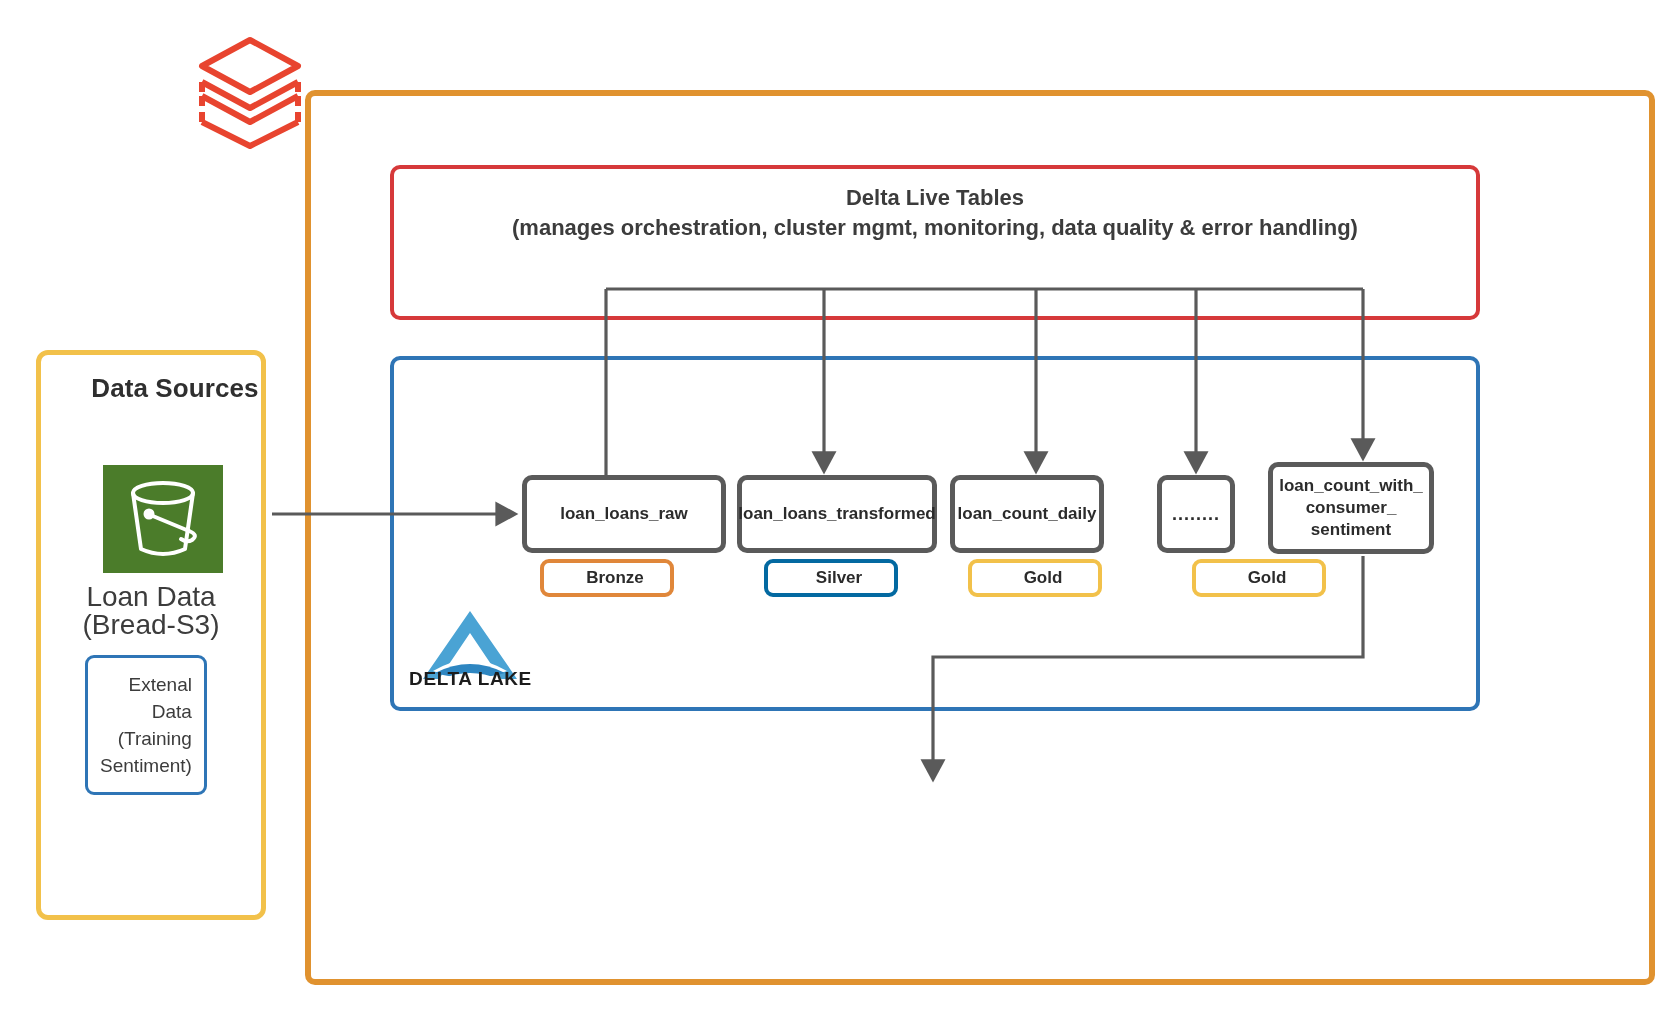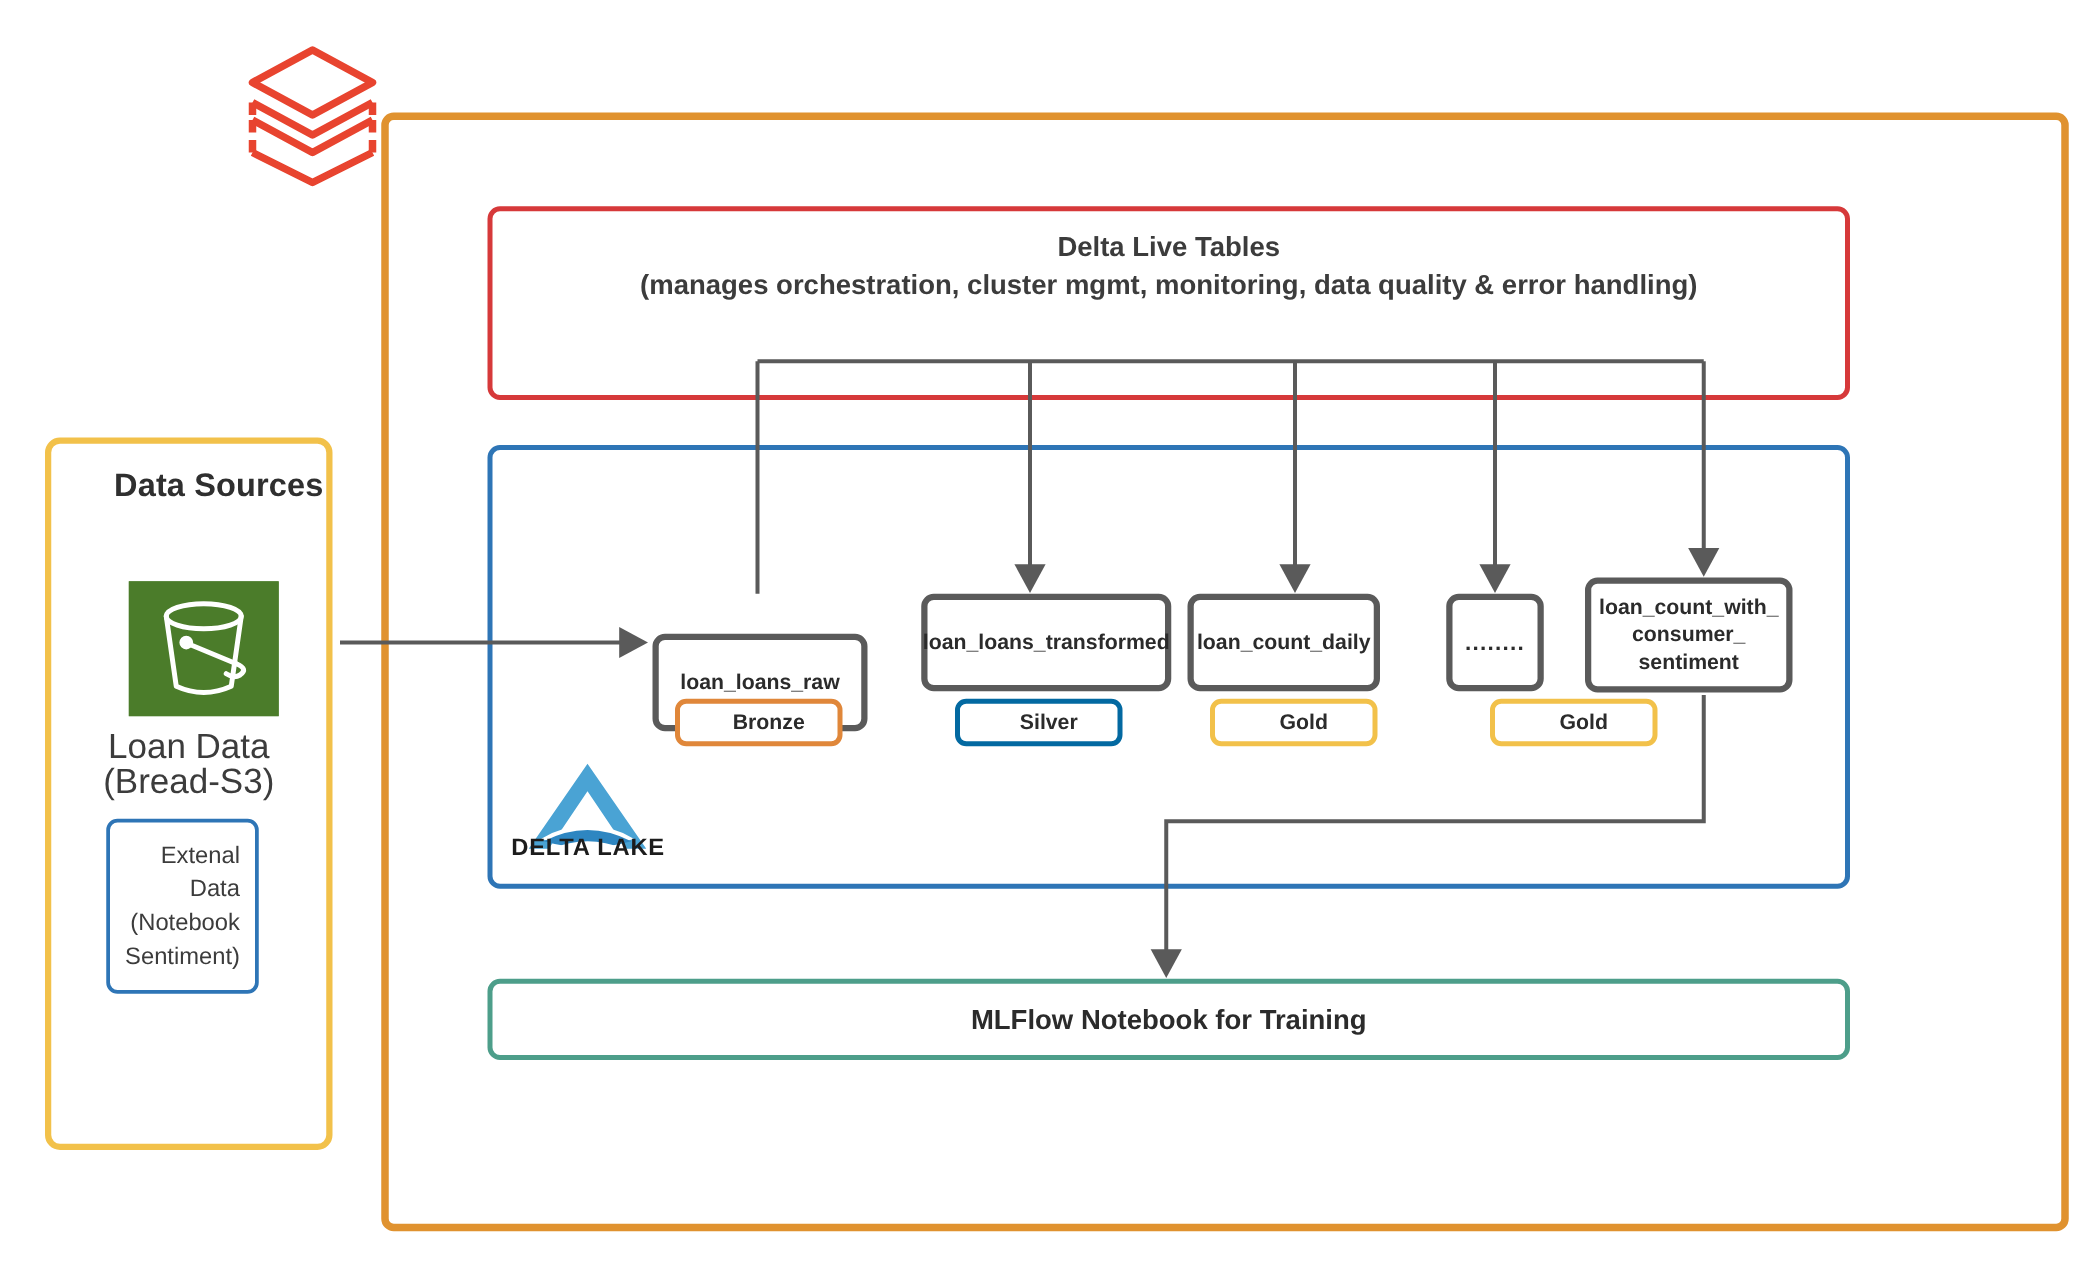--- a/index.html
+++ b/index.html
@@ -183,21 +183,21 @@
 
     <div class="abs" id="loan-data-label">
       <div>Loan Data</div>
       <div>(Bread-S3)</div>
     </div>
 
     <div class="abs" id="external-data-box">
       <div>
         <div>Extenal</div>
         <div>Data</div>
-        <div>(Notebook</div>
+        <div>(Training</div>
         <div>Sentiment)</div>
       </div>
     </div>
   </div>
 
   <div class="abs" id="dlt-box">
     <div id="dlt-title">Delta Live Tables</div>
     <div id="dlt-subtitle">(manages orchestration, cluster mgmt, monitoring, data quality &amp; error handling)</div>
   </div>
 
@@ -206,21 +206,21 @@
   <div class="abs" id="delta-lake-logo">
     <svg width="130" height="80" viewBox="0 0 130 80" xmlns="http://www.w3.org/2000/svg">
       <path d="M65 6 L112 74 L96 74 L65 28 L34 74 L18 74 Z" fill="#4AA3D4"></path>
       <path d="M28 66 Q65 44 102 66 Q65 80 28 66 Z" fill="#ffffff"></path>
       <path d="M30 68 Q65 50 100 68 Q65 78 30 68 Z" fill="#2E86C1"></path>
       <path d="M36 74 Q65 62 94 74 Z" fill="#ffffff"></path>
     </svg>
   </div>
   <div id="delta-lake-wordmark">DELTA LAKE</div>
 
-  <div class="abs node" style="left:522px; top:475px; width:172px; height:78px;margin-top:32px;">
+  <div class="abs node" style="left:522px; top:475px; width:204px; height:78px;">
     <span>loan_loans_raw</span>
   </div>
   <div class="abs node" style="left:737px; top:475px; width:200px; height:78px;">
     <span>loan_loans_transformed</span>
   </div>
   <div class="abs node" style="left:950px; top:475px; width:154px; height:78px;">
     <span>loan_count_daily</span>
   </div>
   <div class="abs node ellipsis" style="left:1157px; top:475px; width:78px; height:78px;">
     <span>........</span>
@@ -235,23 +235,20 @@
   <div class="abs badge silver" style="left:764px; top:559px; width:134px;">
     <span>Silver</span>
   </div>
   <div class="abs badge gold" style="left:968px; top:559px; width:134px;">
     <span>Gold</span>
   </div>
   <div class="abs badge gold" style="left:1192px; top:559px; width:134px;">
     <span>Gold</span>
   </div>
 
-  <div class="abs" id="mlflow-box">
-    <span>MLFlow Notebook for Training</span>
-  </div>
 
   <svg class="abs" id="connectors" viewBox="0 0 1680 1020" xmlns="http://www.w3.org/2000/svg">
     <defs>
       <marker id="arrowhead" markerWidth="9" markerHeight="9" refX="5.2" refY="4.5" orient="auto" markerUnits="strokeWidth">
         <path d="M0,0.6 L7.2,4.5 L0,8.4 z" fill="#5A5A5A"></path>
       </marker>
     </defs>
     <g stroke="#5A5A5A" stroke-width="3.2" fill="none">
 
       <path d="M606,289 L606,475"></path>

